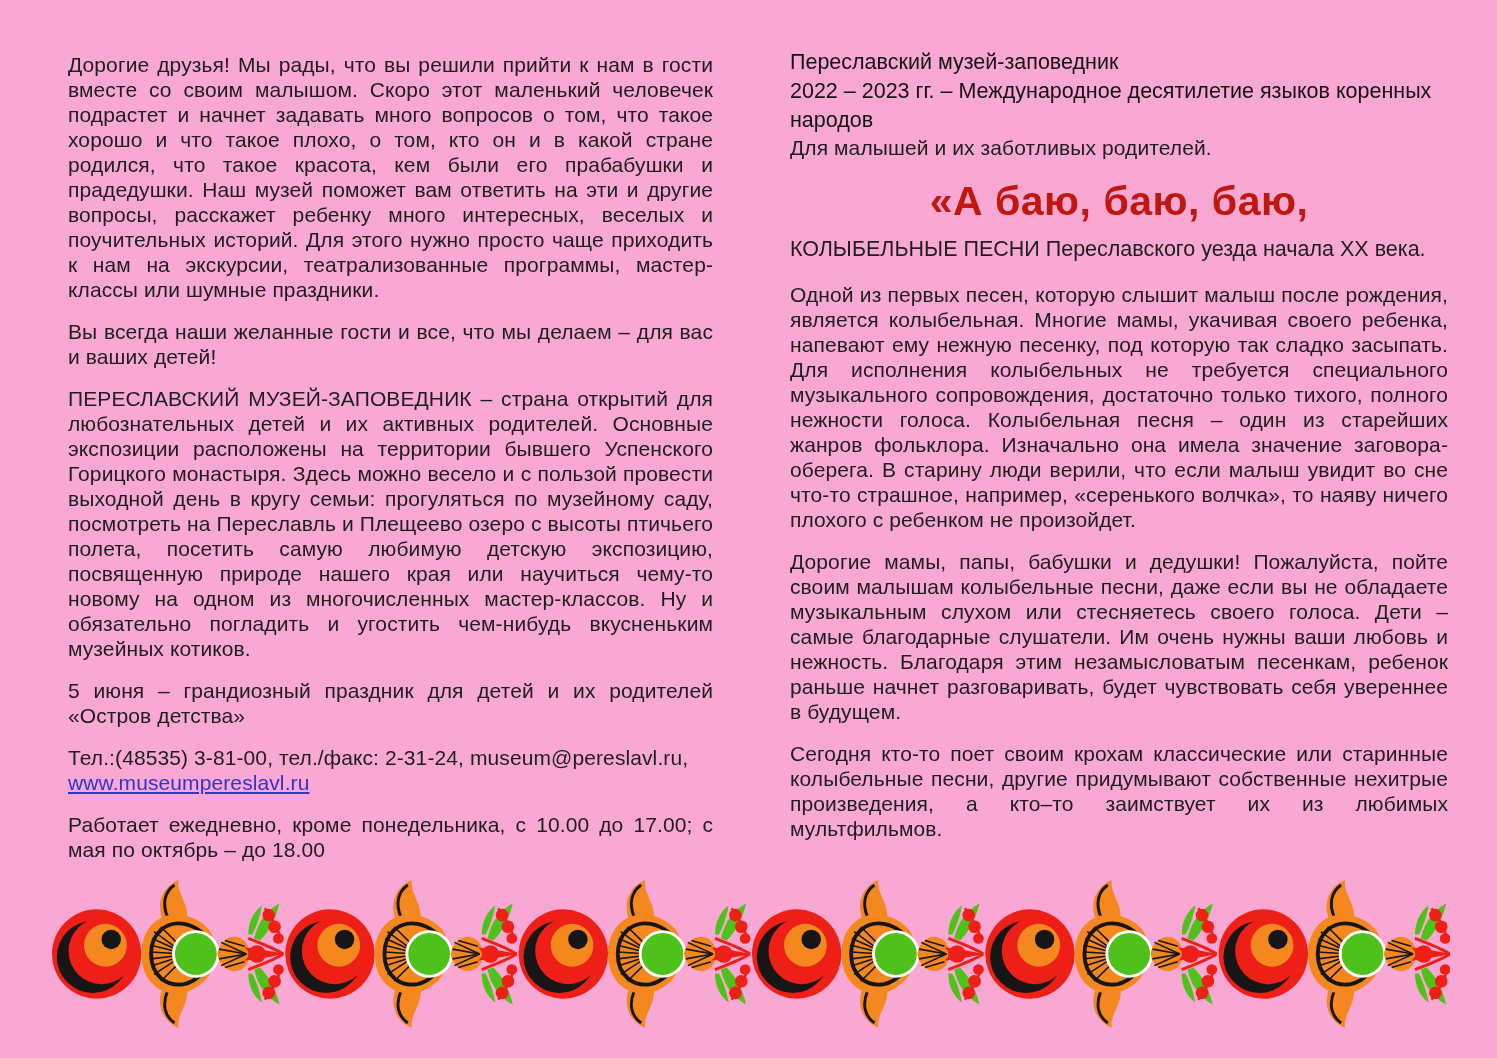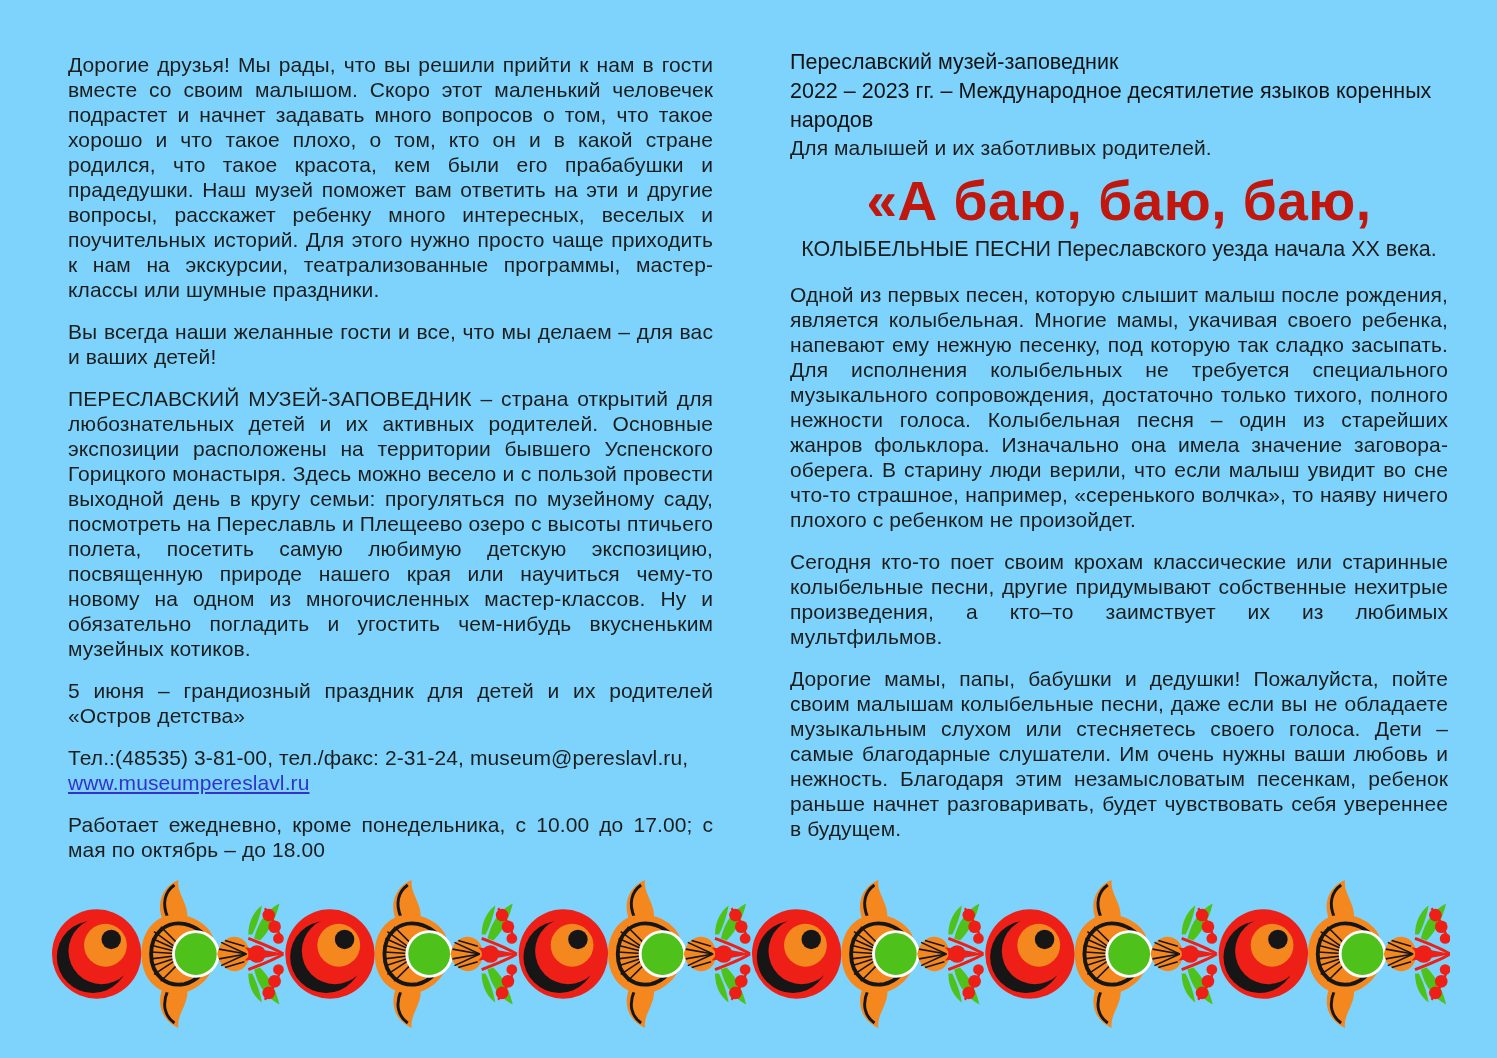--- a/index.html
+++ b/index.html
@@ -8,21 +8,21 @@
     --c-green:#4ec21b;
     --c-black:#161616;
     --c-title:#c0170e;
     --c-link:#3333cc;
     --c-text:#1d1d1d;
   }
   html,body{margin:0;padding:0;background:#ffffff;}
   .page{
     position:relative;
     width:1497px;height:1058px;
-    background:#7dd3fc;
+    background:#f9a8d4;
     overflow:hidden;
     font-family:"Liberation Sans", sans-serif;
     color:var(--c-text);
   }
   .col{position:absolute;top:52px;}
   .col-left{left:68px;width:645px;}
   .col-right{left:790px;width:658px;top:48px;}
   p.body{
     font-size:21px;
     line-height:25px;
@@ -36,30 +36,30 @@
     font-weight:400;
     line-height:29px;
     margin:0;
     text-align:left;
     color:#121212;
   }
   .audience-note{margin:2px 0 14px 0;text-align:left;}
   h1.title{
     margin:6px 0 10px 0;
     text-align:center;
-    font-size:55px;
+    font-size:41px;
     line-height:49px;
     font-weight:700;
     letter-spacing:.5px;
     color:var(--c-title);
   }
   .subtitle{
     font-size:21.5px;
     line-height:26px;
-    text-align:center;
+    text-align:left;
     margin:0 0 20px 0;
   }
   .site-link{
     color:var(--c-link);
     text-decoration:underline;
   }
   .ornament{
     position:absolute;
     left:50px;top:876px;
     width:1400px;height:156px;
@@ -90,22 +90,22 @@
 
   <div class="col col-right">
     <p class="bold-head">Переславский музей-заповедник</p>
     <p class="bold-head">2022 – 2023 гг. – Международное десятилетие языков коренных народов</p>
     <p class="body audience-note">Для малышей и их заботливых родителей.</p>
     <h1 class="title">
       <span>«А баю, баю, баю,</span><br>
     </h1>
     <p class="subtitle">КОЛЫБЕЛЬНЫЕ ПЕСНИ Переславского уезда начала XX века.</p>
     <p class="body">Одной из первых песен, которую слышит малыш после рождения, является колыбельная. Многие мамы, укачивая своего ребенка, напевают ему нежную песенку, под которую так сладко засыпать. Для исполнения колыбельных не требуется специального музыкального сопровождения, достаточно только тихого, полного нежности голоса. Колыбельная песня – один из старейших жанров фольклора. Изначально она имела значение заговора-оберега. В старину люди верили, что если малыш увидит во сне что-то страшное, например, «серенького волчка», то наяву ничего плохого с ребенком не произойдет.</p>
+    <p class="body">Дорогие мамы, папы, бабушки и дедушки! Пожалуйста, пойте своим малышам колыбельные песни, даже если вы не обладаете музыкальным слухом или стесняетесь своего голоса. Дети – самые благодарные слушатели. Им очень нужны ваши любовь и нежность. Благодаря этим незамысловатым песенкам, ребенок раньше начнет разговаривать, будет чувствовать себя увереннее в будущем.</p>
     <p class="body">Сегодня кто-то поет своим крохам классические или старинные колыбельные песни, другие придумывают собственные нехитрые произведения, а кто–то заимствует их из любимых мультфильмов.</p>
-    <p class="body">Дорогие мамы, папы, бабушки и дедушки! Пожалуйста, пойте своим малышам колыбельные песни, даже если вы не обладаете музыкальным слухом или стесняетесь своего голоса. Дети – самые благодарные слушатели. Им очень нужны ваши любовь и нежность. Благодаря этим незамысловатым песенкам, ребенок раньше начнет разговаривать, будет чувствовать себя увереннее в будущем.</p>
   </div>
 
   <svg class="ornament" viewBox="0 0 1440 160" preserveAspectRatio="xMidYMid meet" aria-hidden="true">
     <defs>
       <g id="kh-unit">
 
         <circle class="f-red" cx="48" cy="80" r="46"></circle>
         <circle class="f-black" cx="44" cy="83" r="37"></circle>
         <circle class="f-red" cx="53" cy="77" r="34"></circle>
         <circle class="f-orange" cx="57" cy="71" r="22"></circle>

